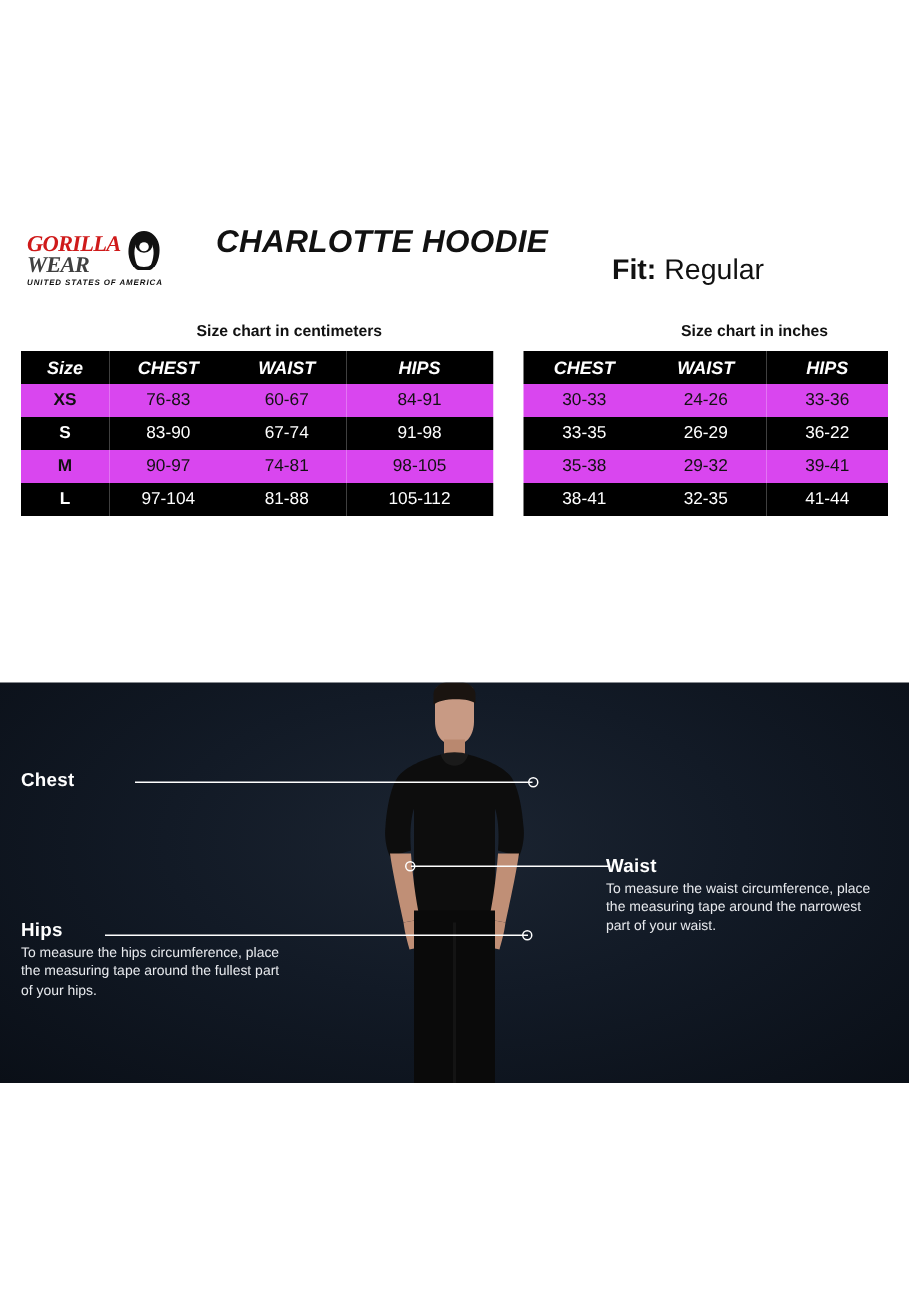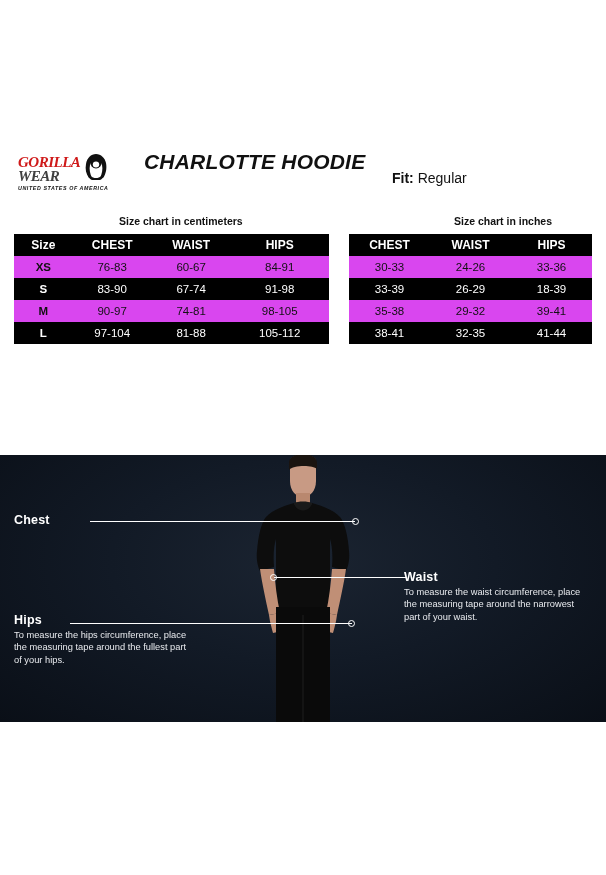--- a/index.html
+++ b/index.html
@@ -77,42 +77,42 @@
   }
   .product-title {
     font-size: 21px;
     font-weight: bold;
     letter-spacing: 0.2px;
     margin-left: 14px;
     color: #111;
   }
   .fit {
     position: absolute;
-    left: 392px;
+    left: 408px;
     top: 170px;
-    font-size: 14px;
+    font-size: 19px;
     color: #111;
   }
   .fit b { font-weight: bold; }
 
   
   .chart-labels {
     position: absolute;
     left: 0;
     top: 215px;
     width: 606px;
     height: 18px;
   }
   .chart-label {
     position: absolute;
     font-size: 10.5px;
     font-weight: bold;
     color: #111;
   }
-  .label-cm { left: 119px; top: 0; }
+  .label-cm { left: 131px; top: 0; }
   .label-in { left: 430px; top: 0; padding-left: 24px; }
 
   
   table.size-table {
     position: absolute;
     left: 14px;
     top: 234px;
     width: 578px;
     border-collapse: collapse;
     table-layout: fixed;
@@ -123,20 +123,21 @@
     font-size: 11.5px;
     text-align: center;
     padding: 0;
     vertical-align: middle;
   }
   table.size-table thead th {
     background: #000;
     color: #fff;
     font-weight: bold;
     font-size: 12px;
+    font-style: italic;
   }
   table.size-table thead th.col-size {
     text-align: center;
   }
   tr.row-dark td {
     background: #000;
     color: #fff;
   }
   tr.row-light td {
     background: #d946ef;
@@ -279,23 +280,23 @@
         <td>30-33</td>
         <td>24-26</td>
         <td>33-36</td>
       </tr>
       <tr class="row-dark">
         <td class="cell-size">S</td>
         <td>83-90</td>
         <td>67-74</td>
         <td>91-98</td>
         <td class="col-gap"></td>
-        <td>33-39</td>
+        <td>33-35</td>
         <td>26-29</td>
-        <td>18-39</td>
+        <td>36-22</td>
       </tr>
       <tr class="row-light">
         <td class="cell-size">M</td>
         <td>90-97</td>
         <td>74-81</td>
         <td>98-105</td>
         <td class="col-gap"></td>
         <td>35-38</td>
         <td>29-32</td>
         <td>39-41</td>

